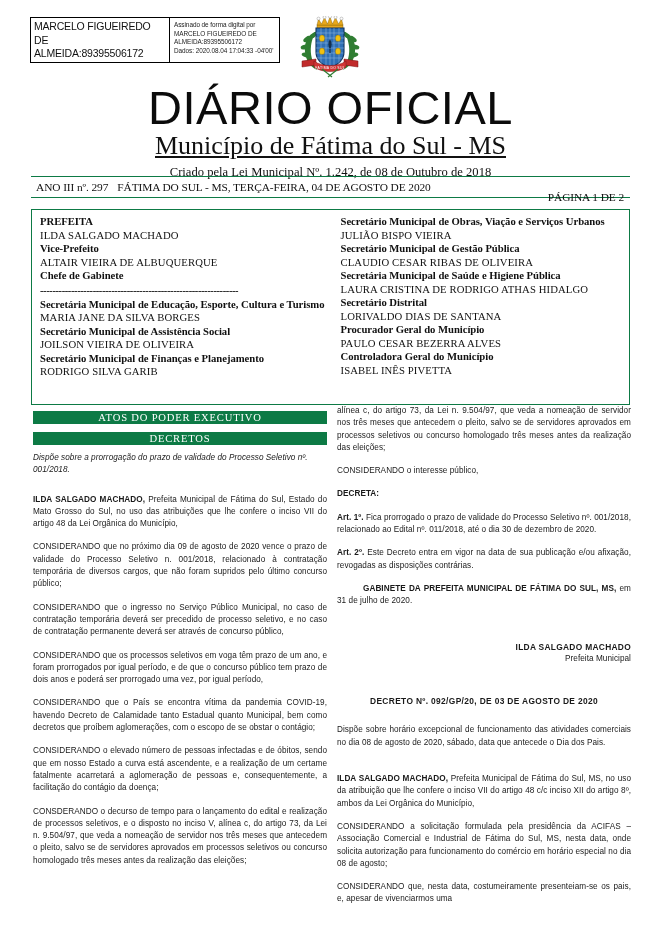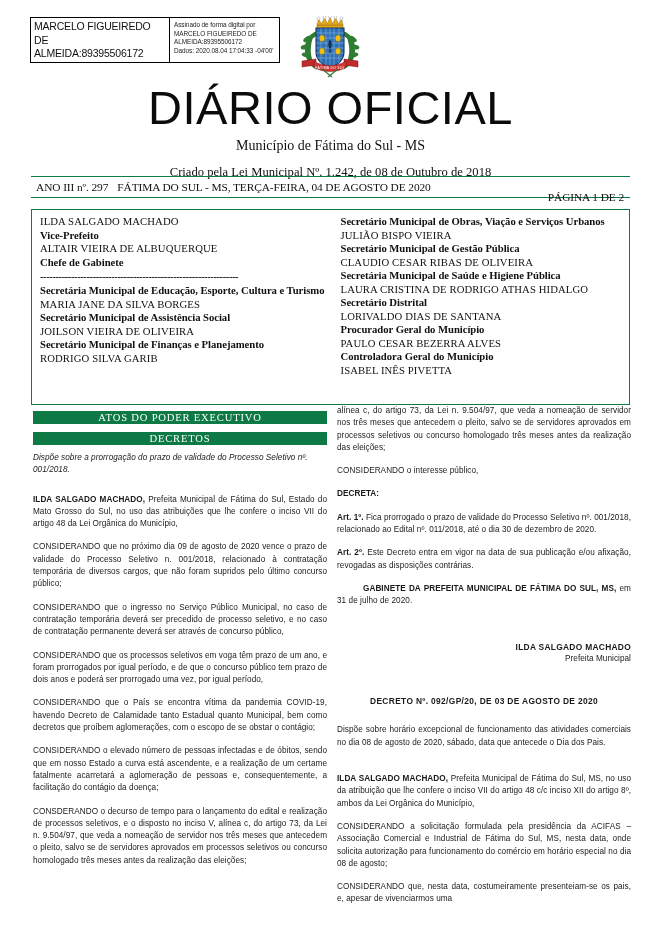--- a/index.html
+++ b/index.html
@@ -63,24 +63,25 @@
   #title-main {
     font-family: Liberation Sans, sans-serif;
     font-size: 47px;
     line-height: 48px;
     letter-spacing: 0.5px;
     font-weight: 400;
     color: #0b0b0b;
   }
   #title-sub {
     font-family: "Liberation Serif", serif;
-    font-size: 14px;
+    font-size: 26px;
     line-height: 25px;
     margin-top: 1px;
     color: #111;
+    text-decoration: underline;
   }
   #title-law {
     font-family: "Liberation Serif", serif;
     font-size: 12.6px;
     line-height: 17px;
     margin-top: 6px;
     color: #111;
   }
 
   
@@ -278,20 +279,21 @@
 
 <div id="edition-bar">
   <div id="edition-left">
     <span>ANO III nº. 297</span><span class="gap"></span><span>FÁTIMA DO SUL - MS, TERÇA-FEIRA,  04 DE AGOSTO DE 2020</span>
   </div>
   <div id="edition-right">PÁGINA 1 DE 2</div>
 </div>
 
 <div id="officials-box">
   <div class="col left">
+    <div class="role">PREFEITA</div>
     <div class="person">ILDA SALGADO MACHADO</div>
     <div class="role">Vice-Prefeito</div>
     <div class="person">ALTAIR VIEIRA DE ALBUQUERQUE</div>
     <div class="role">Chefe de Gabinete</div>
     <div class="sep-dashes">----------------------------------------------------------------</div>
     <div class="role">Secretária Municipal de Educação, Esporte, Cultura e Turismo</div>
     <div class="person">MARIA JANE DA SILVA BORGES</div>
     <div class="role">Secretário Municipal de Assistência Social</div>
     <div class="person">JOILSON VIEIRA DE OLIVEIRA</div>
     <div class="role">Secretário Municipal de Finanças e Planejamento</div>

